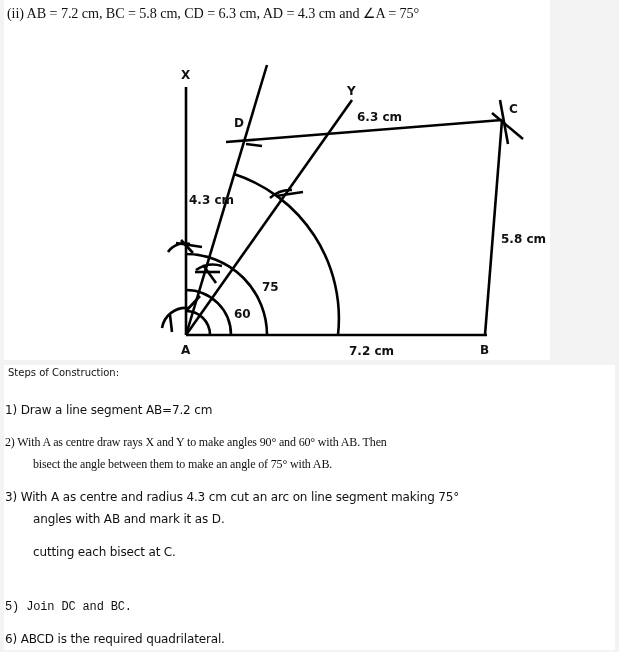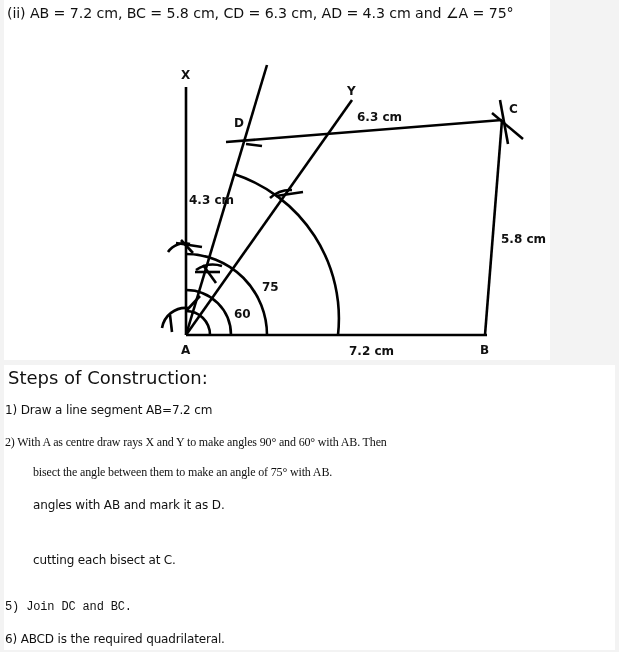--- a/index.html
+++ b/index.html
@@ -7,36 +7,36 @@
       width: 619px; height: 652px; background: #f3f3f3;
       position: relative; overflow: hidden;
       font-family: "DejaVu Sans", sans-serif; color: #111;
     }
     .panel-top {
       position: absolute; left: 4px; top: 0; width: 546px; height: 360px;
       background: #ffffff;
     }
     .problem-title {
       position: absolute; left: 7px; top: 5px; font-size: 14.2px;
-      white-space: nowrap; letter-spacing: -0.1px;
+      white-space: nowrap; letter-spacing: -0.1px; font-family: Liberation Serif, serif;
     }
     .figure { position: absolute; left: 0; top: 0; width: 619px; height: 365px; }
     .fig-label { font-family: "DejaVu Sans", sans-serif; font-weight: bold; font-size: 12px; fill: #111; }
     .panel-bottom {
       position: absolute; left: 4px; top: 365px; width: 611px; height: 285px;
       background: #ffffff;
     }
     .steps-heading {
-      position: absolute; left: 8px; top: 367px; font-size: 18px; white-space: nowrap;
+      position: absolute; left: 8px; top: 367px; font-size: 10px; white-space: nowrap;
     }
     .step {
       position: absolute; left: 5px; font-size: 12px; line-height: 22px;
       width: 605px; letter-spacing: -0.15px;
     }
-    .step .cont { display: block; padding-left: 28px; margin-top: 8px; }
+    .step .cont { display: block; padding-left: 28px; }
   </style>
 </head>
 <body>
 
 <div class="panel-top"></div>
 
 <div class="problem-title">(ii) AB = 7.2 cm, BC = 5.8 cm, CD = 6.3 cm, AD = 4.3 cm and ∠A = 75°</div>
 
 <svg class="figure" viewBox="0 0 619 365" xmlns="http://www.w3.org/2000/svg">
   <g stroke="#000" stroke-width="2.6" fill="none" stroke-linecap="butt">
@@ -94,20 +94,21 @@
 <div class="steps-heading">Steps of Construction:</div>
 
 <div class="step" style="top:399px;">
   <span>1) Draw a line segment AB=7.2 cm</span>
 </div>
 <div class="step" style="top:431px;font-family:Liberation Serif, serif;">
   <span>2) With A as centre draw rays X and Y to make angles 90° and 60° with AB. Then</span>
   <span class="cont">bisect the angle between them to make an angle of 75° with AB.</span>
 </div>
 <div class="step" style="top:486px;">
+  <span>3) With A as centre and radius 4.3 cm cut an arc on line segment making 75°</span>
   <span class="cont">angles with AB and mark it as D.</span>
 </div>
 <div class="step" style="top:541px;">
   <span class="cont">cutting each bisect at C.</span>
 </div>
 <div class="step" style="top:596px;font-family:Liberation Mono, monospace;">
   <span>5) Join DC and BC.</span>
 </div>
 <div class="step" style="top:628px;">
   <span>6) ABCD is the required quadrilateral.</span>

